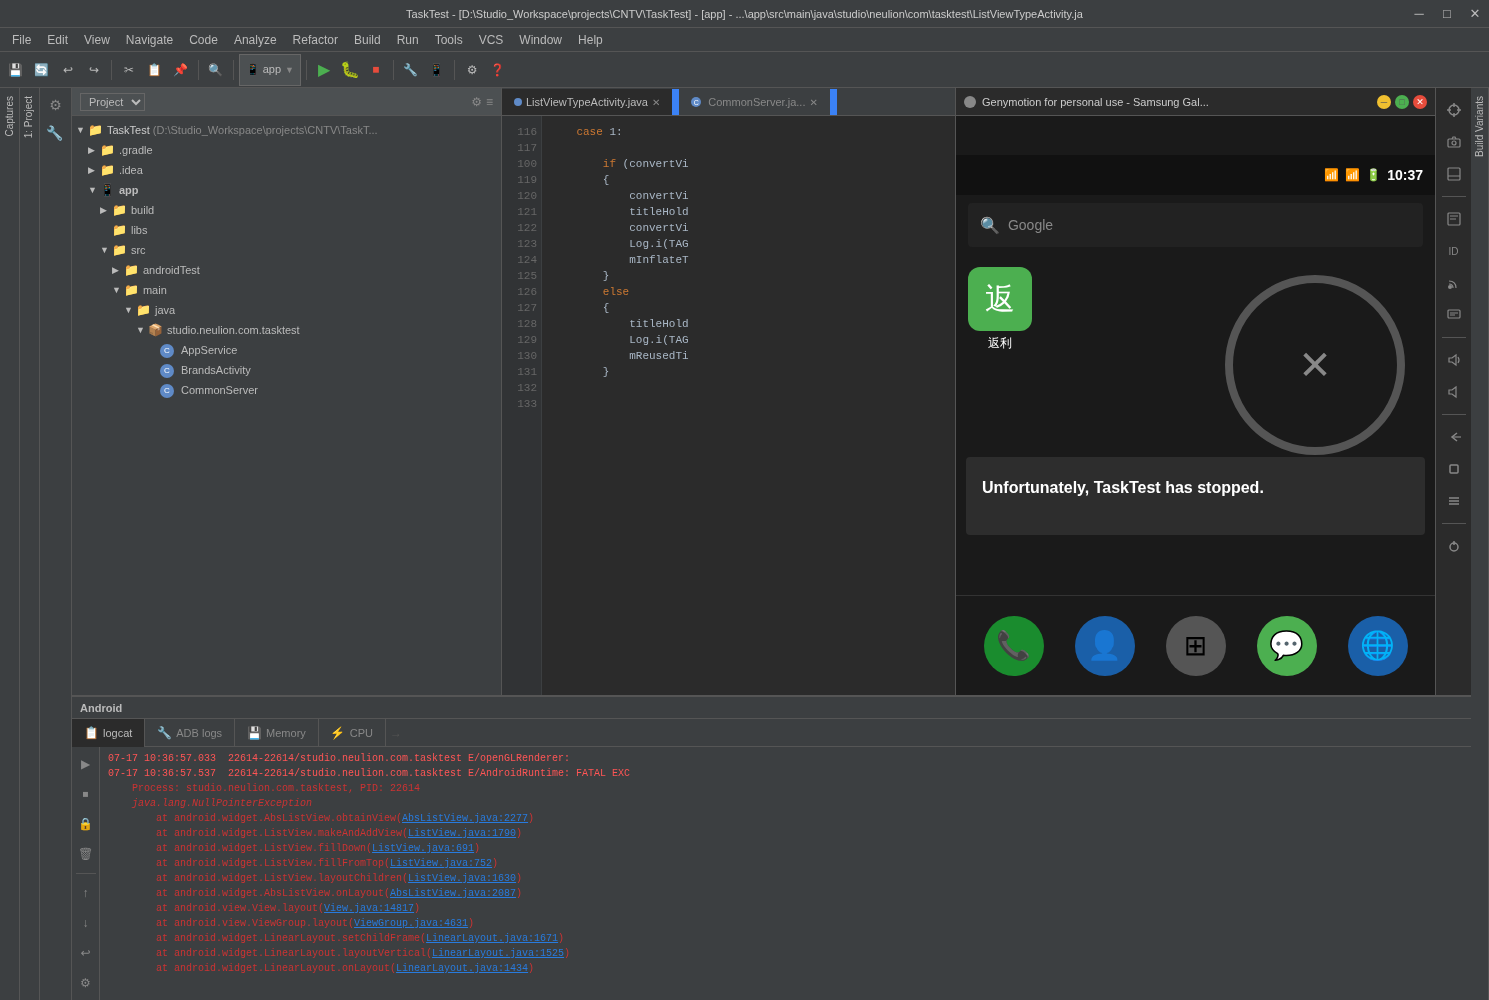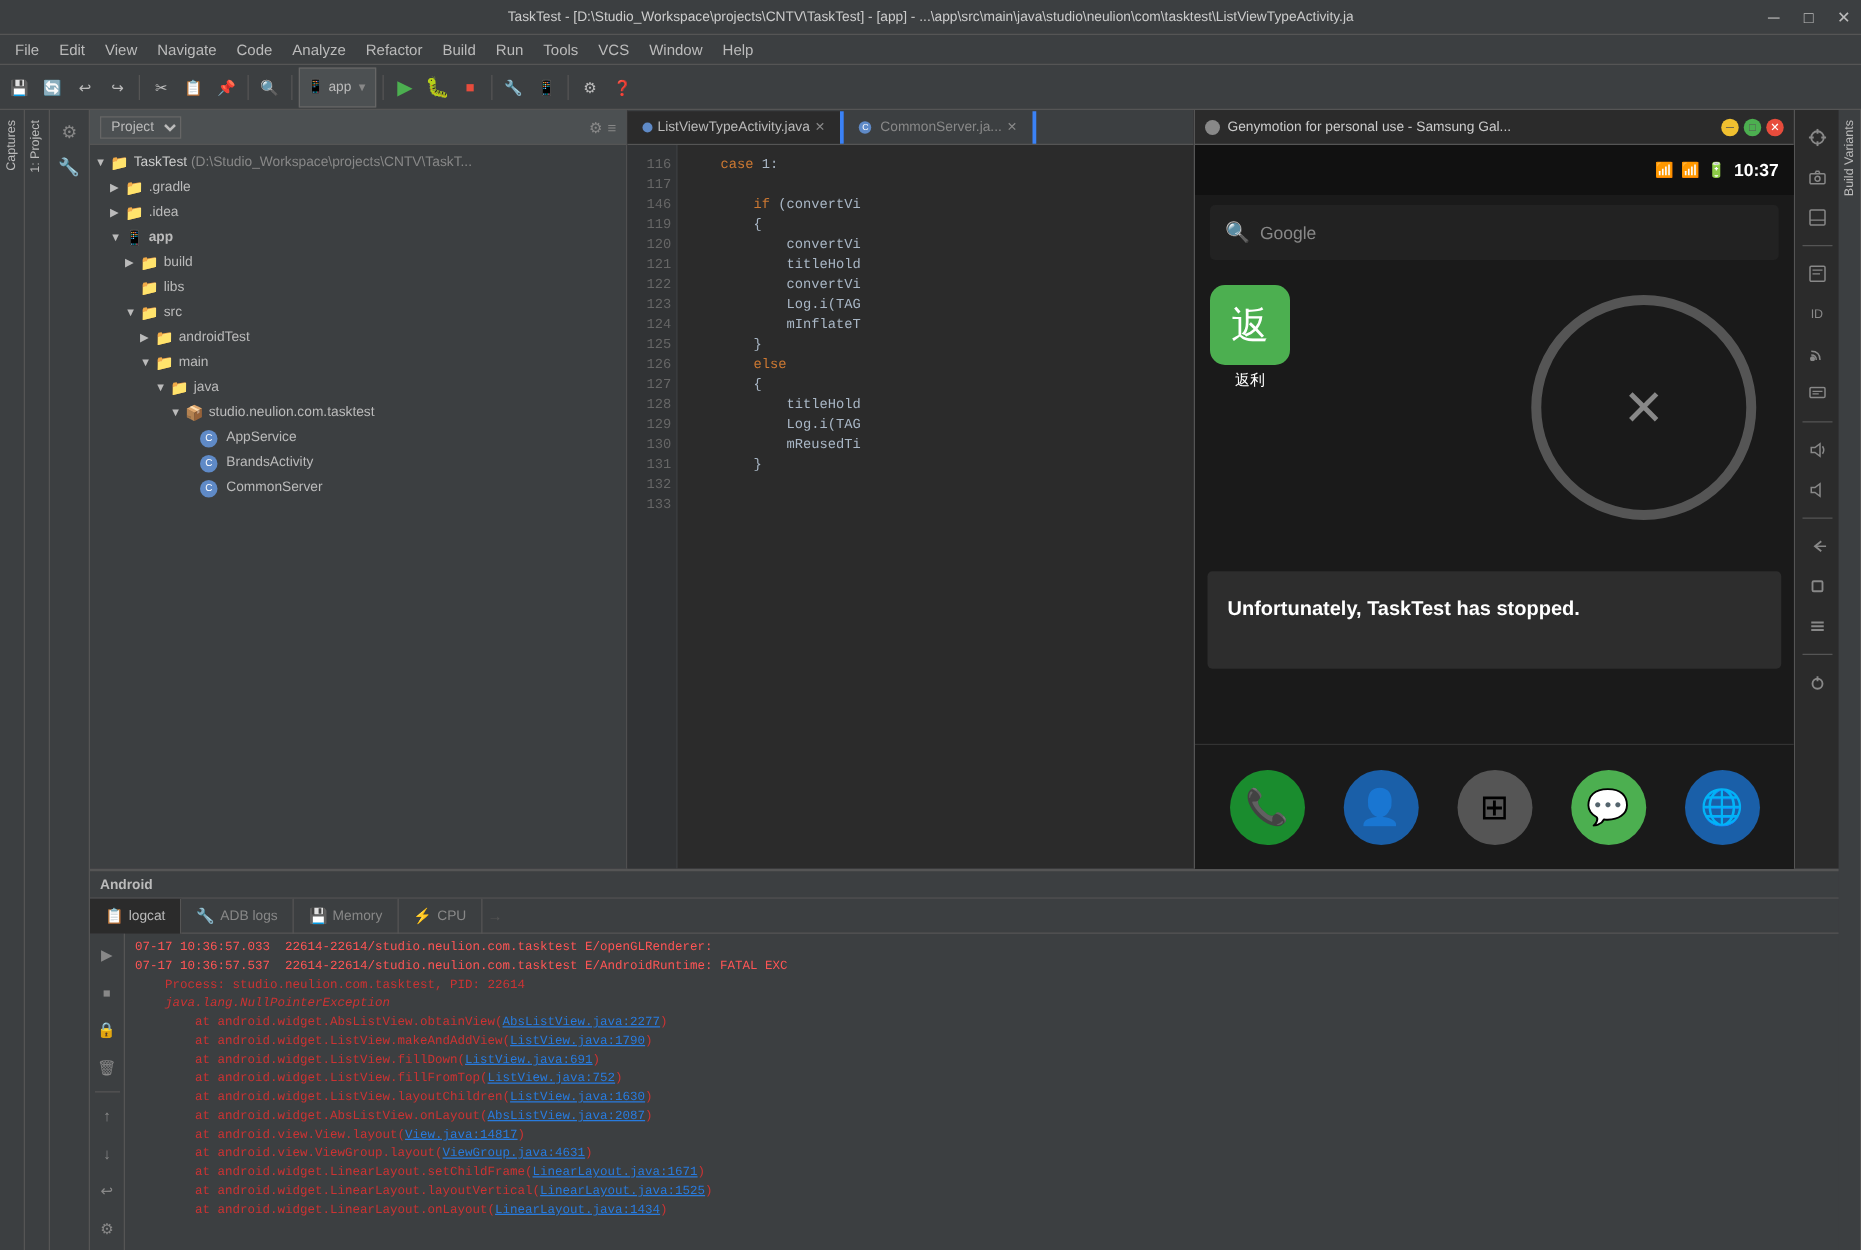--- a/index.html
+++ b/index.html
@@ -144,21 +144,21 @@
       align-items: flex-end;
       border-bottom: 1px solid #555;
     }
     .editor-tab {
       height: 26px;
       padding: 0 12px;
       display: flex;
       align-items: center;
       font-size: 11px;
       color: #888;
-      border-right: 3px solid #3b82f6;
+      border-right: 7px solid #3b82f6;
       cursor: pointer;
       white-space: nowrap;
       gap: 4px;
     }
     .editor-tab.active {
       background: #2b2b2b;
       color: #bbbbbb;
     }
     .editor-tab .close-tab {
       font-size: 10px;
@@ -196,20 +196,21 @@
     .kw { color: #cc7832; }
     .link-code { color: #287bde; text-decoration: underline; cursor: pointer; }
 
     
     #genymotion-panel {
       width: 480px;
       background: #1a1a1a;
       display: flex;
       flex-direction: column;
       border-left: 1px solid #555;
+      gap: 39px;
     }
     #genymotion-title {
       background: #2b2b2b;
       height: 28px;
       display: flex;
       align-items: center;
       padding: 0 8px;
       color: #cccccc;
       font-size: 11px;
       justify-content: space-between;
@@ -682,21 +683,21 @@
             <div class="editor-tab">
               <span style="display:inline-flex;align-items:center;justify-content:center;width:10px;height:10px;background:#5f8ac7;border-radius:50%;font-size:7px;color:#fff;margin-right:3px;">C</span>
               <span>CommonServer.ja...</span>
               <span class="close-tab">✕</span>
             </div>
           </div>
           <div id="code-content">
             <div id="line-numbers">
               <div>116</div>
               <div>117</div>
-              <div>146</div>
+              <div>100</div>
               <div>119</div>
               <div>120</div>
               <div>121</div>
               <div>122</div>
               <div>123</div>
               <div>124</div>
               <div>125</div>
               <div>126</div>
               <div>127</div>
               <div>128</div>

